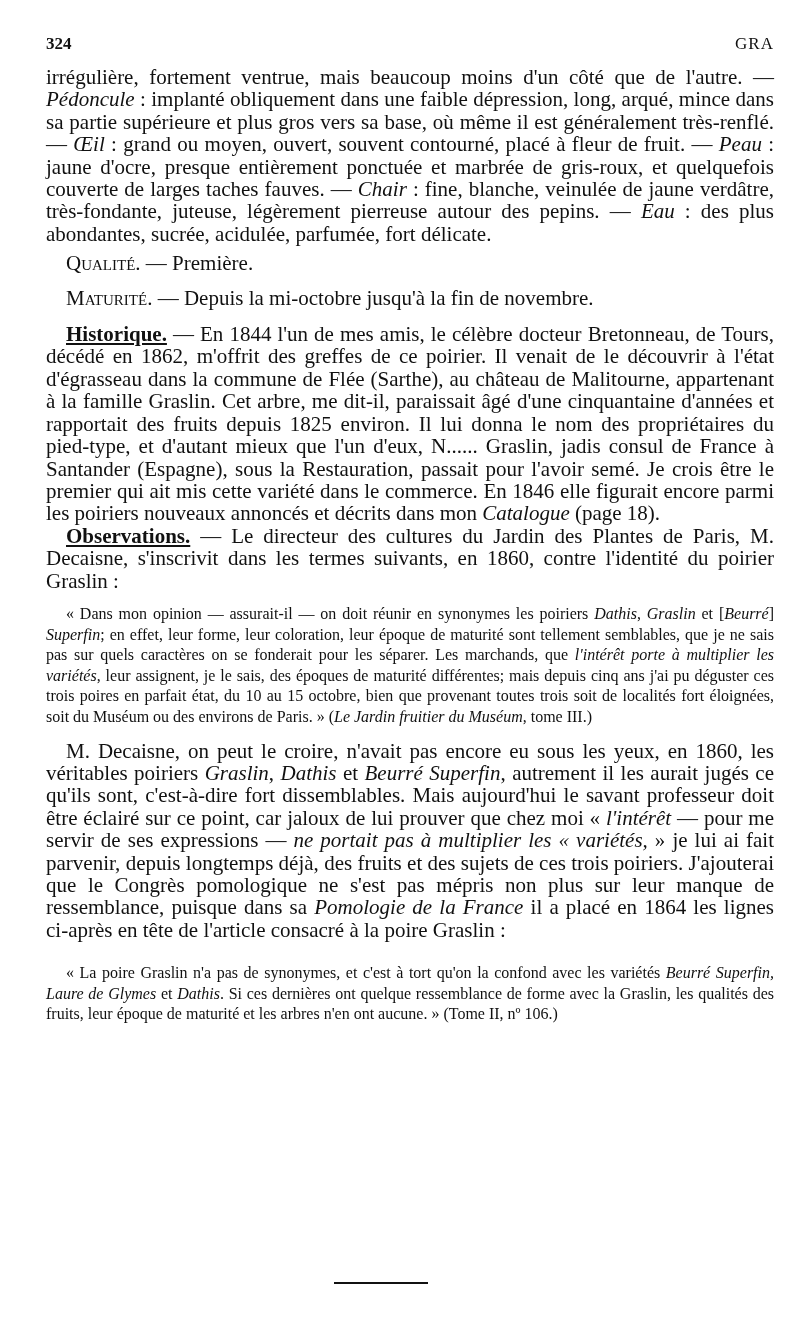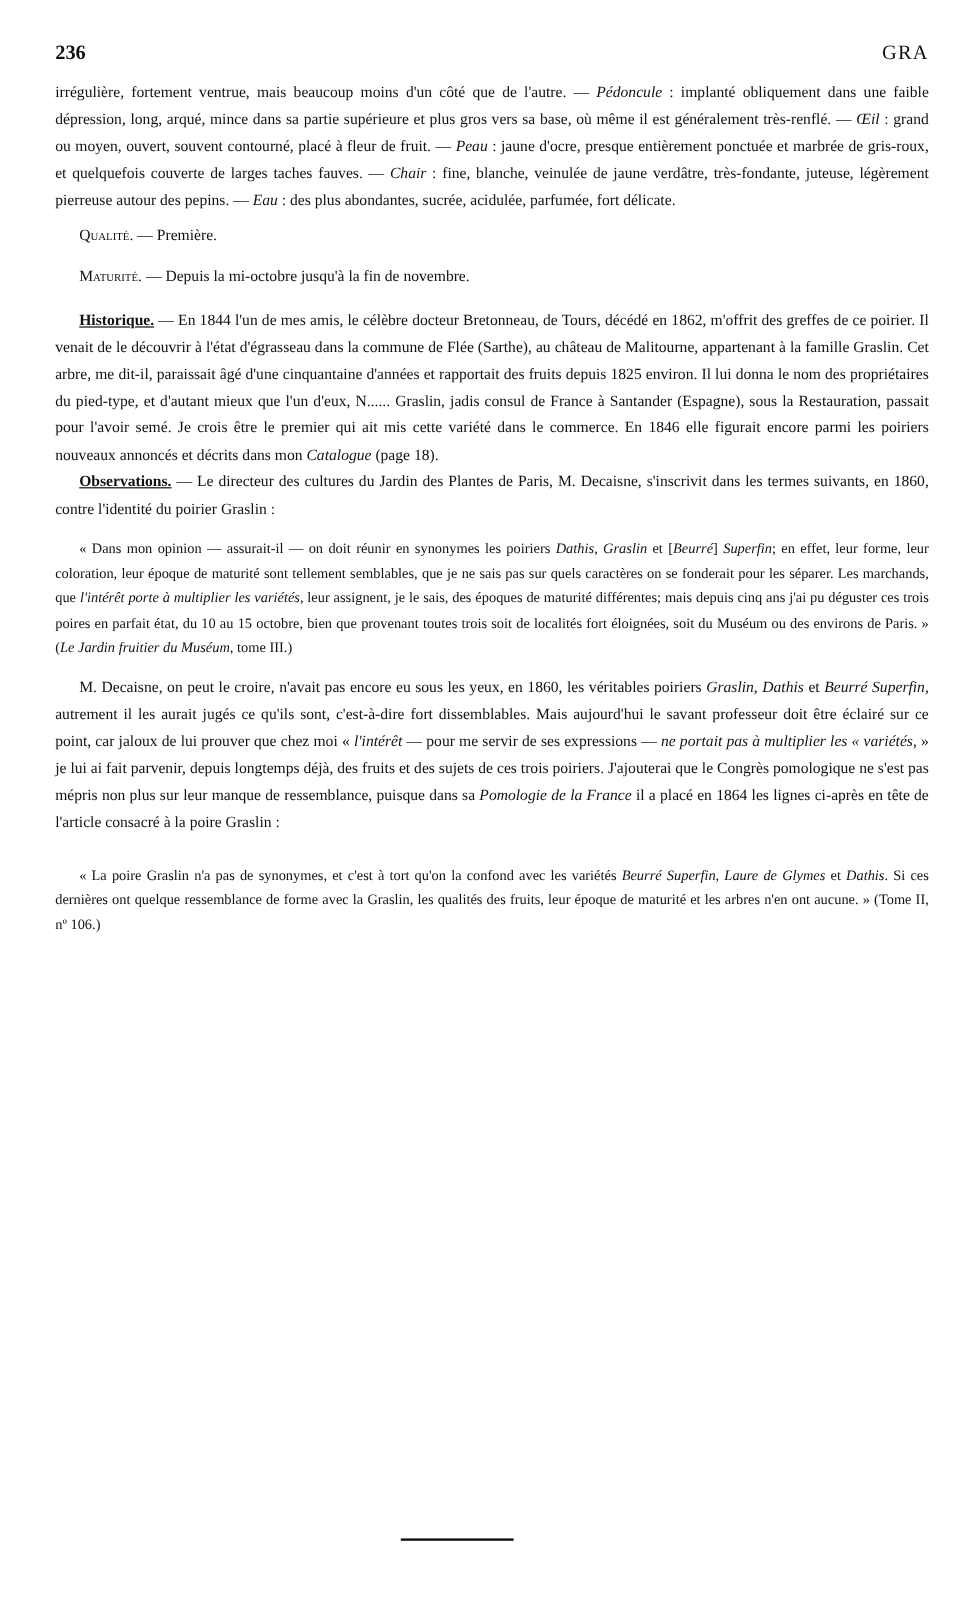--- a/index.html
+++ b/index.html
@@ -6,34 +6,34 @@
   body {
     width: 800px; height: 1338px; position: relative; overflow: hidden;
     font-family: "Liberation Serif", "DejaVu Serif", serif;
     color: #111;
   }
   .header { position: absolute; top: 34px; left: 46px; width: 728px; height: 22px; font-size: 17px; }
   .header .pageno { position: absolute; left: 0; top: 0; font-weight: bold; }
   .header .running { position: absolute; left: 0; right: 0; top: 0; text-align: right; letter-spacing: 1px; }
   .body { position: absolute; top: 66px; left: 46px; width: 728px; }
   p { margin: 0; text-align: justify; text-align-last: left; }
-  .main { font-size: 13px; line-height: 22.4px; }
-  .quote { font-size: 12px; line-height: 20.6px; }
+  .main { font-size: 21px; line-height: 22.4px; }
+  .quote { font-size: 16px; line-height: 20.6px; }
   .indent { text-indent: 20px; }
   .qindent { text-indent: 20px; }
   .sc { font-variant: small-caps; }
   .bold { font-weight: bold; text-decoration: underline; }
   i { font-style: italic; }
   .rule { position: absolute; top: 1282px; left: 334px; width: 94px; height: 2px; background: #111; }
 </style>
 </head>
 <body>
 
 <div class="header">
-  <span class="pageno">236</span>
+  <span class="pageno">324</span>
   <span class="running">GRA</span>
 </div>
 
 <div class="body">
 
   <p class="main"><span>irrégulière, fortement ventrue, mais beaucoup moins d'un côté que de l'autre.</span> <span>— </span><i>Pédoncule</i><span> : implanté obliquement dans une faible dépression, long, arqué, mince dans sa partie supérieure et plus gros vers sa base, où même il est généralement très-renflé. — </span><i>Œil</i><span> : grand ou moyen, ouvert, souvent contourné, placé à fleur de fruit. — </span><i>Peau</i><span> : jaune d'ocre, presque entièrement ponctuée et marbrée de gris-roux, et quelquefois couverte de larges taches fauves. — </span><i>Chair</i><span> : fine, blanche, veinulée de jaune verdâtre, très-fondante, juteuse, légèrement pierreuse autour des pepins. — </span><i>Eau</i><span> : des plus abondantes, sucrée, acidulée, parfumée, fort délicate.</span></p>
 
   <p class="main indent" style="margin-top:7px;"><span class="sc">Qualité.</span><span> — Première.</span></p>
 
   <p class="main indent" style="margin-top:12px;"><span class="sc">Maturité.</span><span> — Depuis la mi-octobre jusqu'à la fin de novembre.</span></p>

